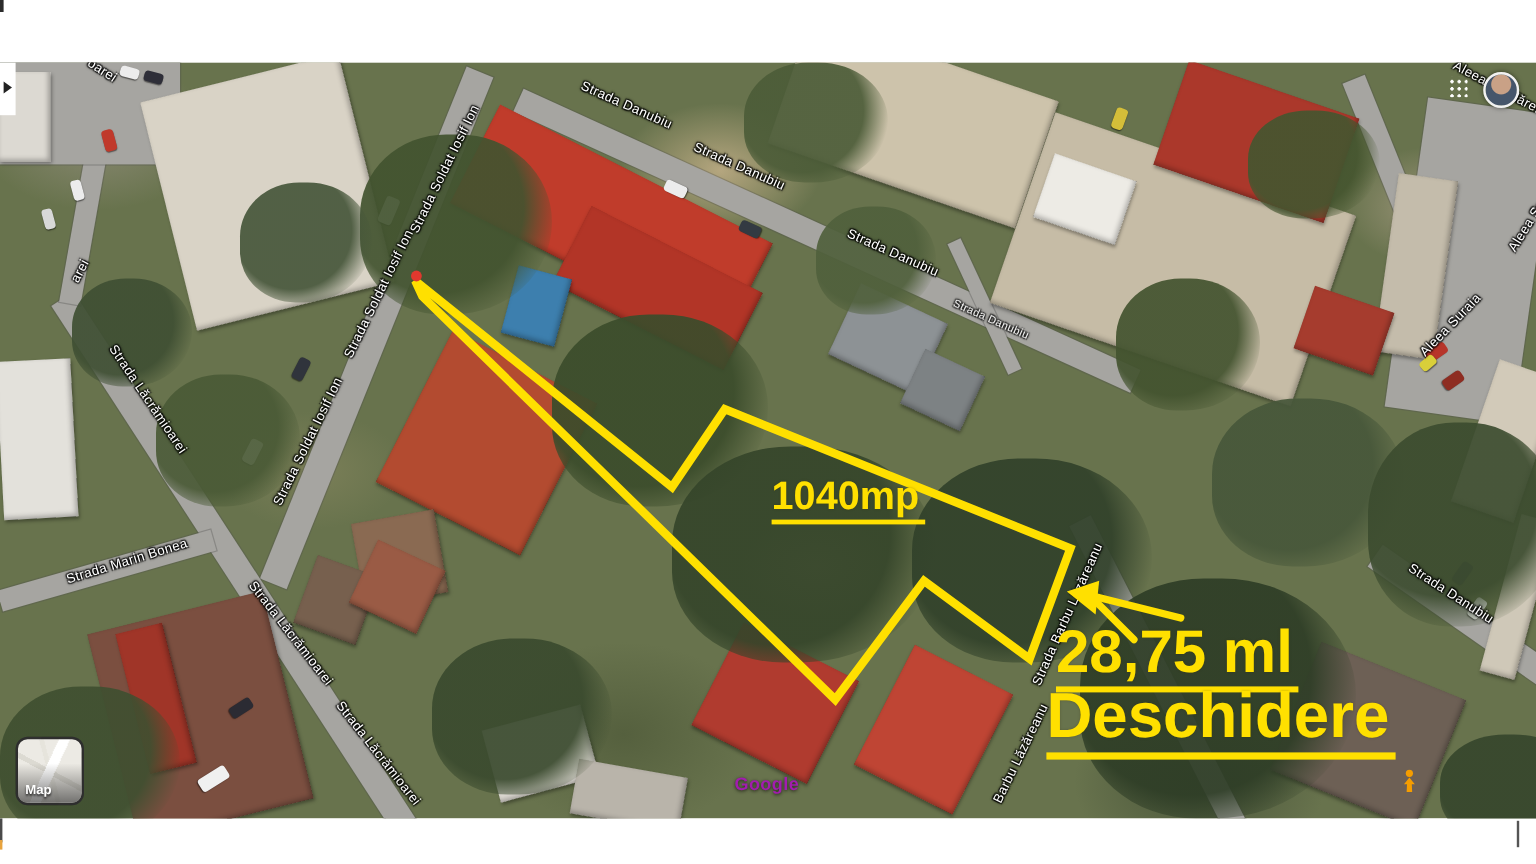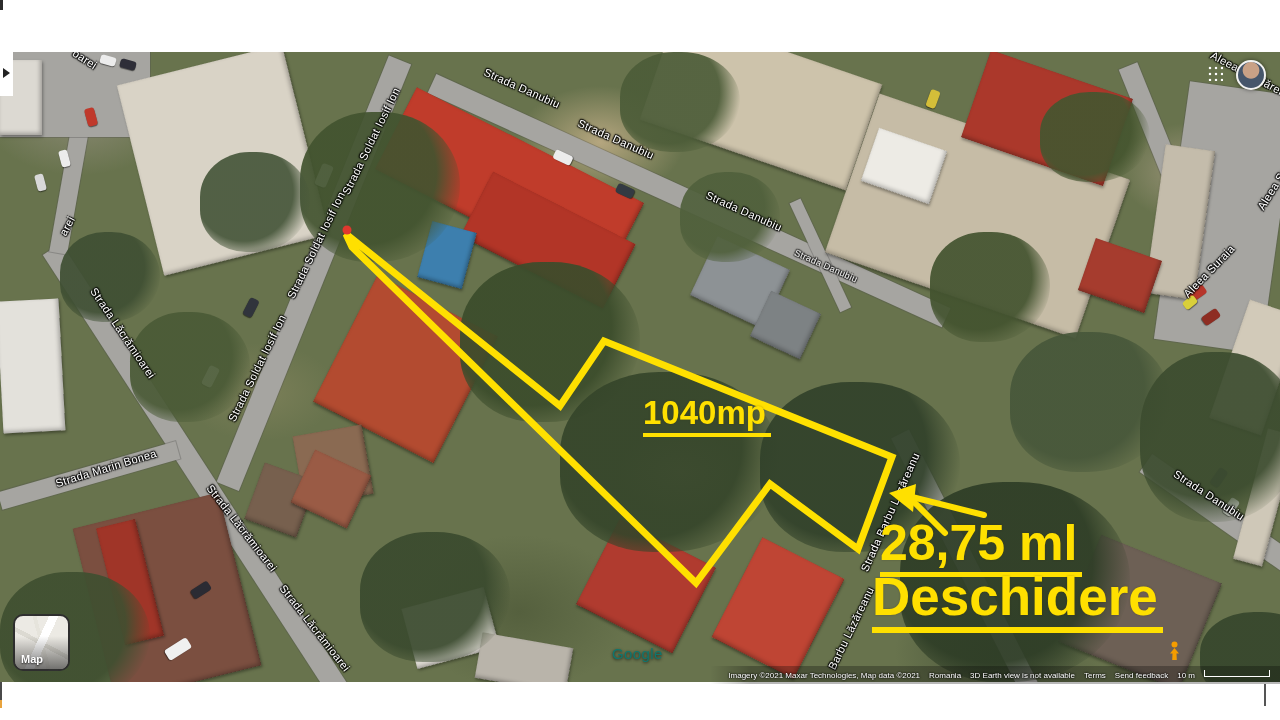--- a/index.html
+++ b/index.html
@@ -56,21 +56,21 @@
   #map-btn{position:absolute;left:13px;top:614px;width:53px;height:53px;border-radius:10px;
     border:2px solid rgba(25,25,25,.9);overflow:hidden;z-index:70;cursor:pointer;background:#eceae4;
     background-image:
       linear-gradient(115deg,transparent 44%,#fff 44%,#fff 56%,transparent 56%),
       linear-gradient(28deg,transparent 46%,#dcdad2 46%,#dcdad2 52%,transparent 52%),
       linear-gradient(75deg,transparent 47%,#e6e4dc 47%,#e6e4dc 53%,transparent 53%);}
   #map-btn .shade{position:absolute;inset:0;background:linear-gradient(rgba(0,0,0,0) 38%,rgba(40,40,40,.62));}
   #map-btn .lbl{position:absolute;left:6px;bottom:4px;color:#fff;font-size:11px;font-weight:700;
     text-shadow:0 1px 2px rgba(0,0,0,.8);}
 
-  #google-logo{position:absolute;left:612px;top:645px;z-index:70;color:#0f766e;font-size:15px;font-weight:400;
+  #google-logo{position:absolute;left:612px;top:645px;z-index:70;color:#a21caf;font-size:15px;font-weight:700;
     letter-spacing:.4px;text-shadow:0 1px 3px rgba(0,0,0,.75);cursor:pointer;}
 
   #attribution{position:absolute;right:0;top:666px;height:18px;z-index:70;display:flex;align-items:center;
     gap:9px;padding:0 10px 0 18px;white-space:nowrap;color:#fff;font-size:8px;
     text-shadow:0 0 2px rgba(0,0,0,.95),0 0 2px rgba(0,0,0,.95);
     background:linear-gradient(to right,rgba(0,0,0,0),rgba(0,0,0,.28) 40px,rgba(0,0,0,.28));}
   #attribution .link{cursor:pointer;}
   #scale-bar{width:64px;height:6px;border-left:1.5px solid #fff;border-right:1.5px solid #fff;
     border-bottom:1.5px solid #fff;margin-bottom:3px;}
 </style>
@@ -208,23 +208,14 @@
     <div id="avatar"></div>
   </div>
 
   <div id="map-btn">
     <div class="shade"></div>
     <div class="lbl">Map</div>
   </div>
 
   <div id="google-logo">Google</div>
 
-  <div id="attribution">
-    <span>Imagery ©2021 Maxar Technologies, Map data ©2021</span>
-    <span>Romania</span>
-    <span>3D Earth view is not available</span>
-    <span class="link">Terms</span>
-    <span class="link">Send feedback</span>
-    <span>10 m</span>
-    <div id="scale-bar"></div>
-  </div>
 
 </div>
 
 </body></html>

